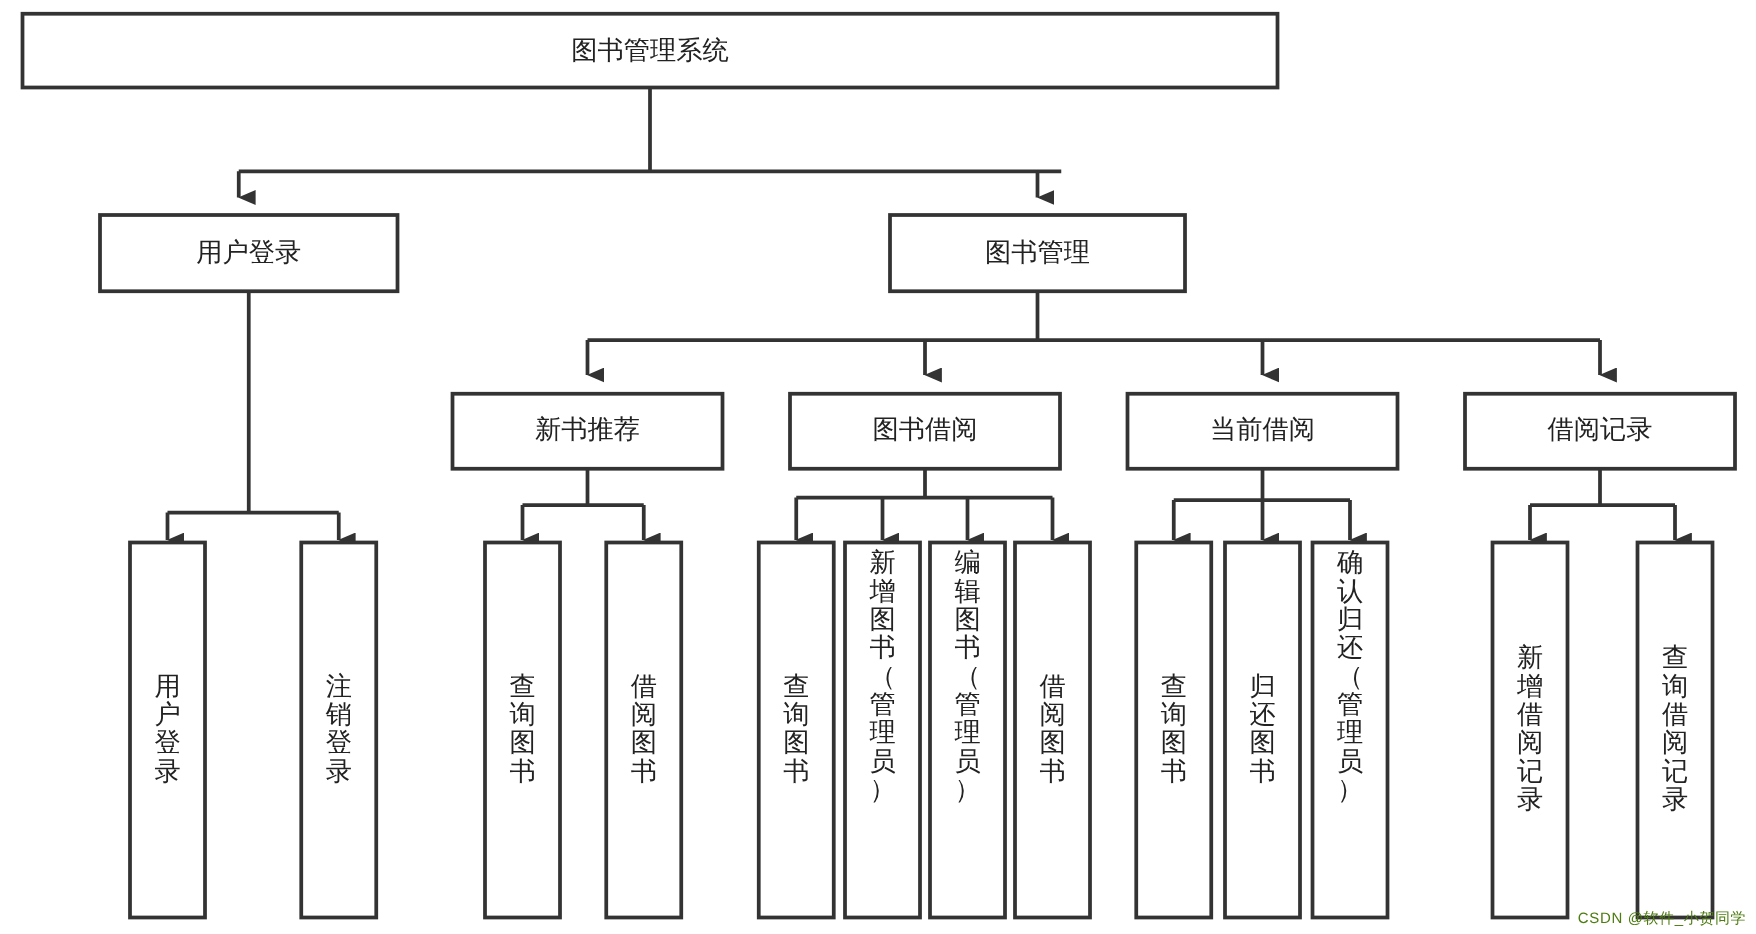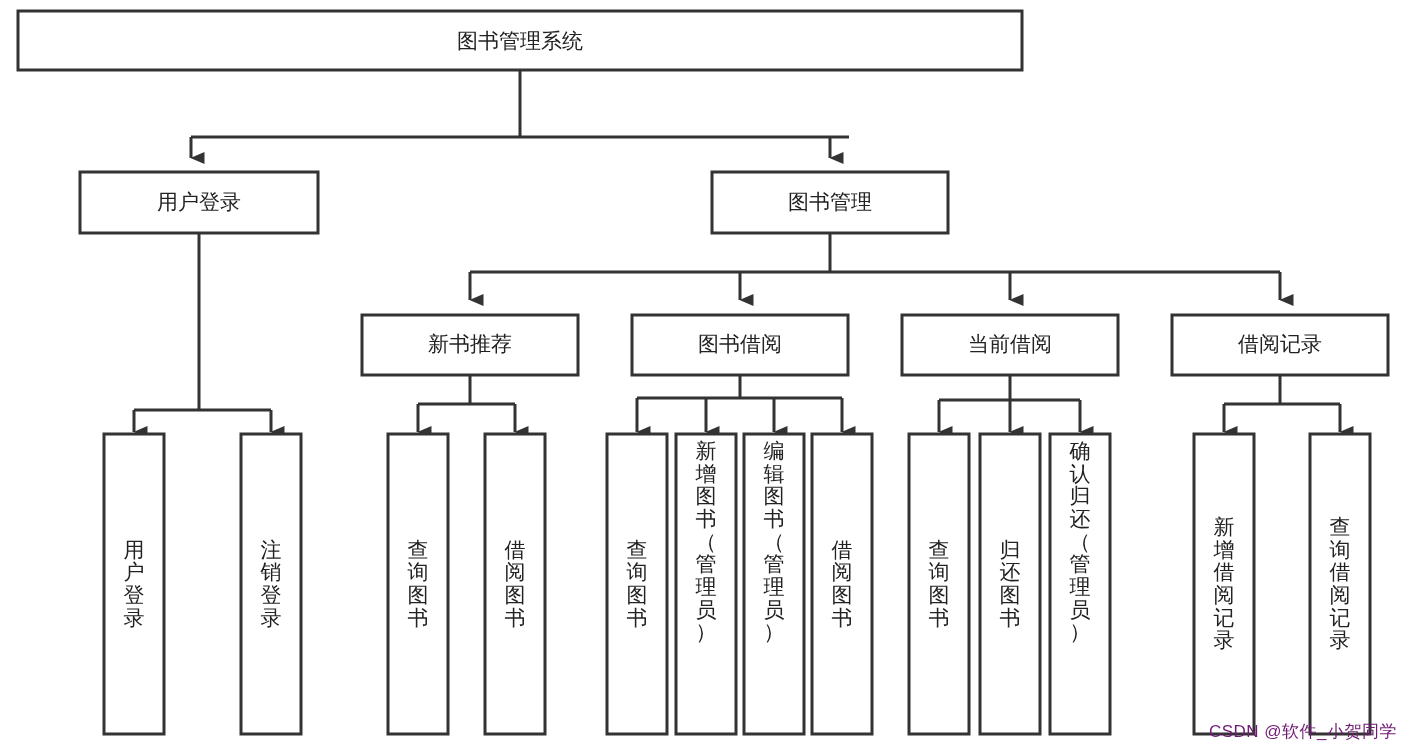--- a/index.html
+++ b/index.html
@@ -58,22 +58,22 @@
     text-align: center;
     letter-spacing: 0;
     white-space: pre-line;
     pointer-events: none;
   }
   .watermark {
     position: absolute;
     right: 8px;
     bottom: 4px;
     font-family: "Liberation Sans", "DejaVu Sans", sans-serif;
-    font-size: 17px;
-    color: #701a75;
+    font-size: 12px;
+    color: #4d7c0f;
     letter-spacing: 0.5px;
     white-space: nowrap;
     text-align: center;
   }
 </style>
 </head>
 <body>
 
 <div id="diagram-root">
 

